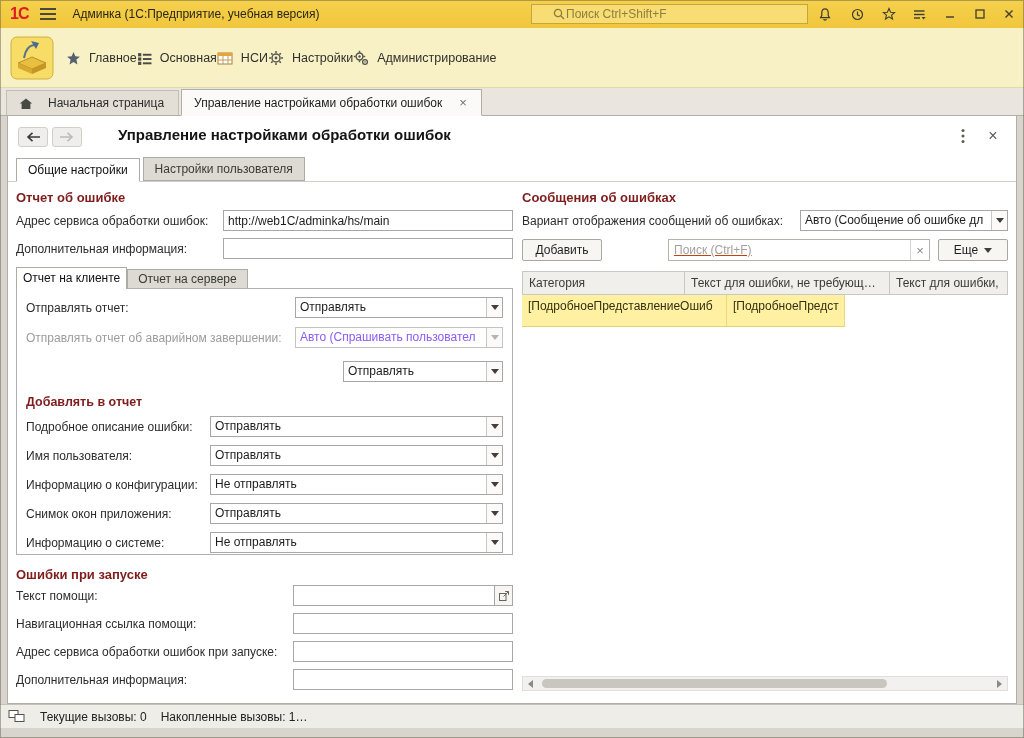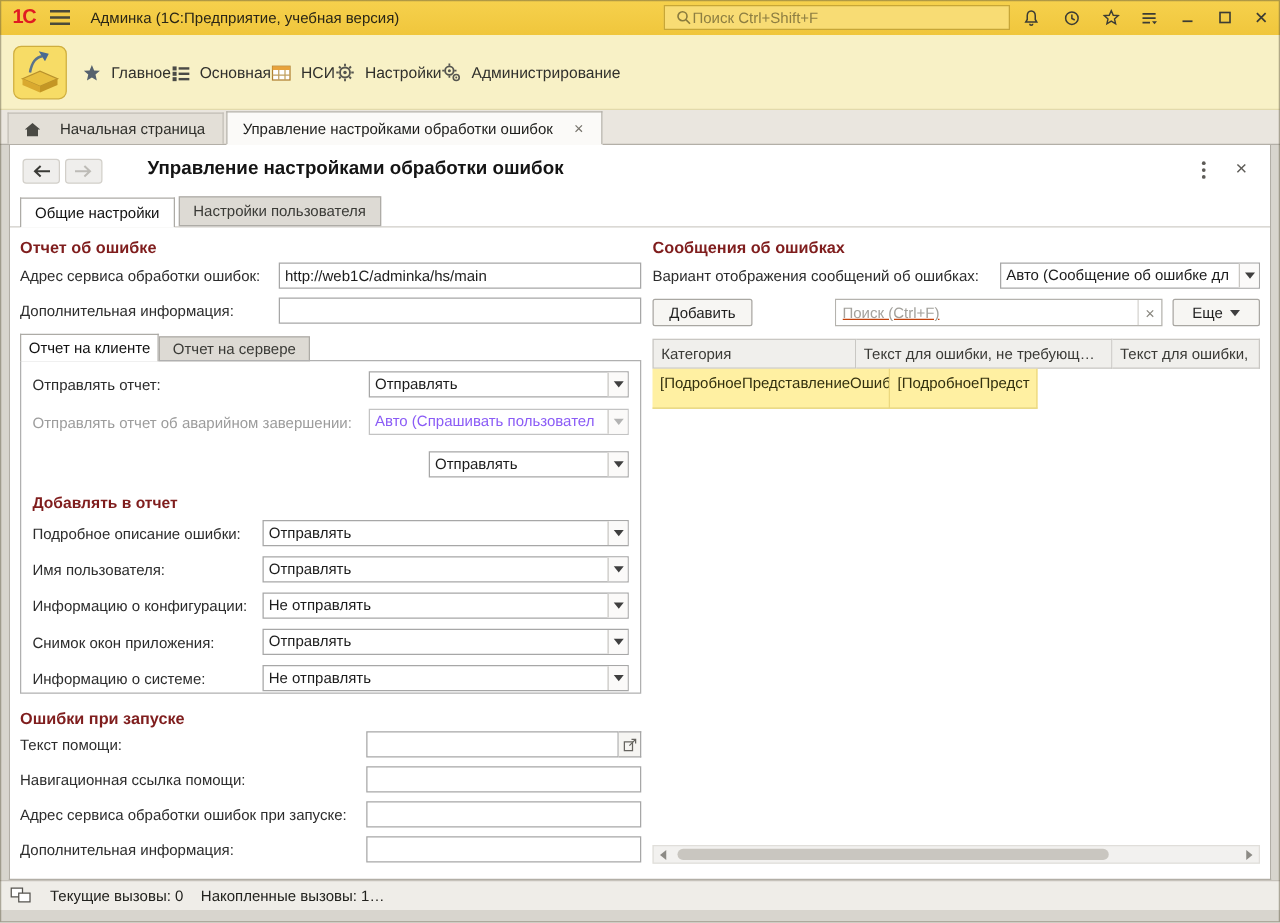--- a/index.html
+++ b/index.html
@@ -9,21 +9,21 @@
   .window::after { content:""; position:absolute; inset:0; pointer-events:none; box-shadow:inset 0 0 0 1px rgba(90,85,60,.45); }
 
   
   .titlebar { position:absolute; left:0; top:0; width:1024px; height:28px;
     background:linear-gradient(#f6d14d,#f0c63c); display:flex; align-items:center; }
   .logo1c { font-weight:bold; font-size:16px; color:#e01b22; margin-left:10px; letter-spacing:-1px; }
   .hamb { margin-left:12px; width:16px; height:12px; display:flex; flex-direction:column; justify-content:space-between; cursor:pointer; }
   .hamb i { display:block; height:2px; background:#4a4a3a; }
   .wtitle { margin-left:16px; font-size:12px; color:#2a2616; }
   .tsearch { position:absolute; left:531px; top:4px; width:277px; height:20px;
-    background:#f8dc74; border:1px solid #c7a637; display:flex; align-items:center; padding:0 8px; }
+    background:#f8dc74; border:1px solid #c7a637; display:flex; align-items:center; padding:0 20px; }
   .tsearch input { flex:1; border:none; background:transparent; outline:none; font-size:12px; color:#4c431f; font-family:inherit; }
   .tsearch input::placeholder { color:#8d7e42; }
   .ticn { position:absolute; top:5px; width:18px; height:18px; display:flex; align-items:center; justify-content:center; cursor:pointer; }
 
   
   .ribbon { position:absolute; left:0; top:28px; width:1024px; height:60px;
     background:#f8f1c6; border-bottom:1px solid #e2daab; }
   .applogo { position:absolute; left:10px; top:8px; }
   .ribnav { position:absolute; left:66px; top:0; height:60px; display:flex; align-items:center; }
   .ribitem { display:flex; align-items:center; gap:8px; cursor:pointer; color:#30302c; font-size:12.5px; }
@@ -405,21 +405,21 @@
         <span>Еще</span>
         <i class="tri"></i>
       </span>
 
       <div class="thead">
         <span class="th" style="width:163px">Категория</span>
         <span class="th" style="width:205px">Текст для ошибки, не требующ…</span>
         <span class="th" style="width:118px">Текст для ошибки,</span>
       </div>
       <div class="trow">
-        <span class="td lite" style="width:190px">[ПодробноеПредставлениеОшиб</span>
+        <span class="td lite" style="width:205px">[ПодробноеПредставлениеОшиб</span>
         <span class="td lite" style="width:118px">[ПодробноеПредст</span>
       </div>
 
       <div class="hscroll">
         <span class="sarw">
             <i class="tril"></i>
           </span>
         <span class="strack">
           <span class="sthumb"></span>
         </span>

